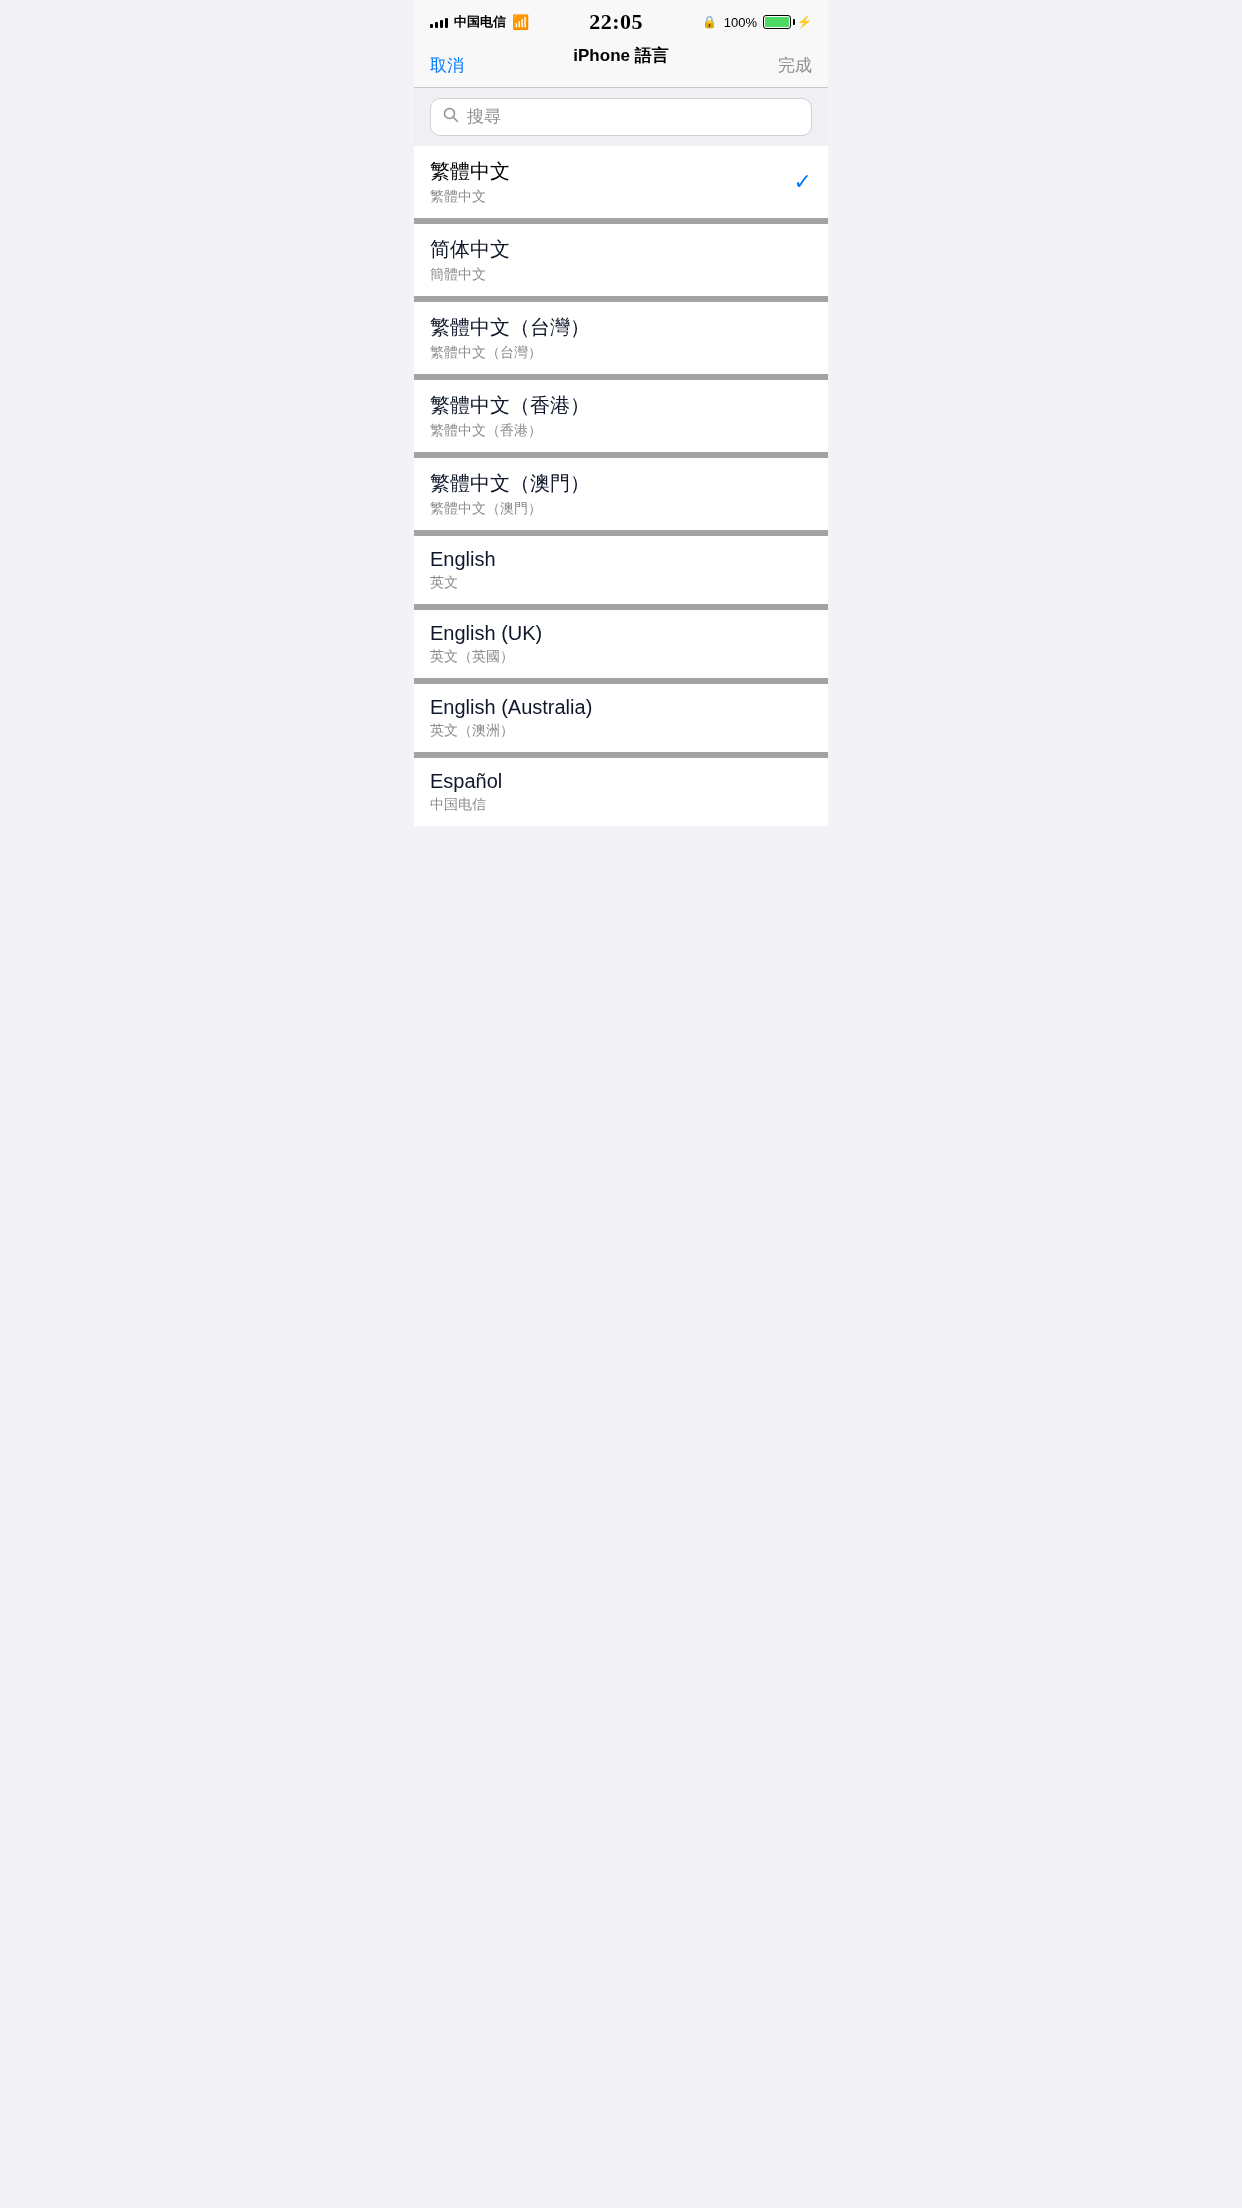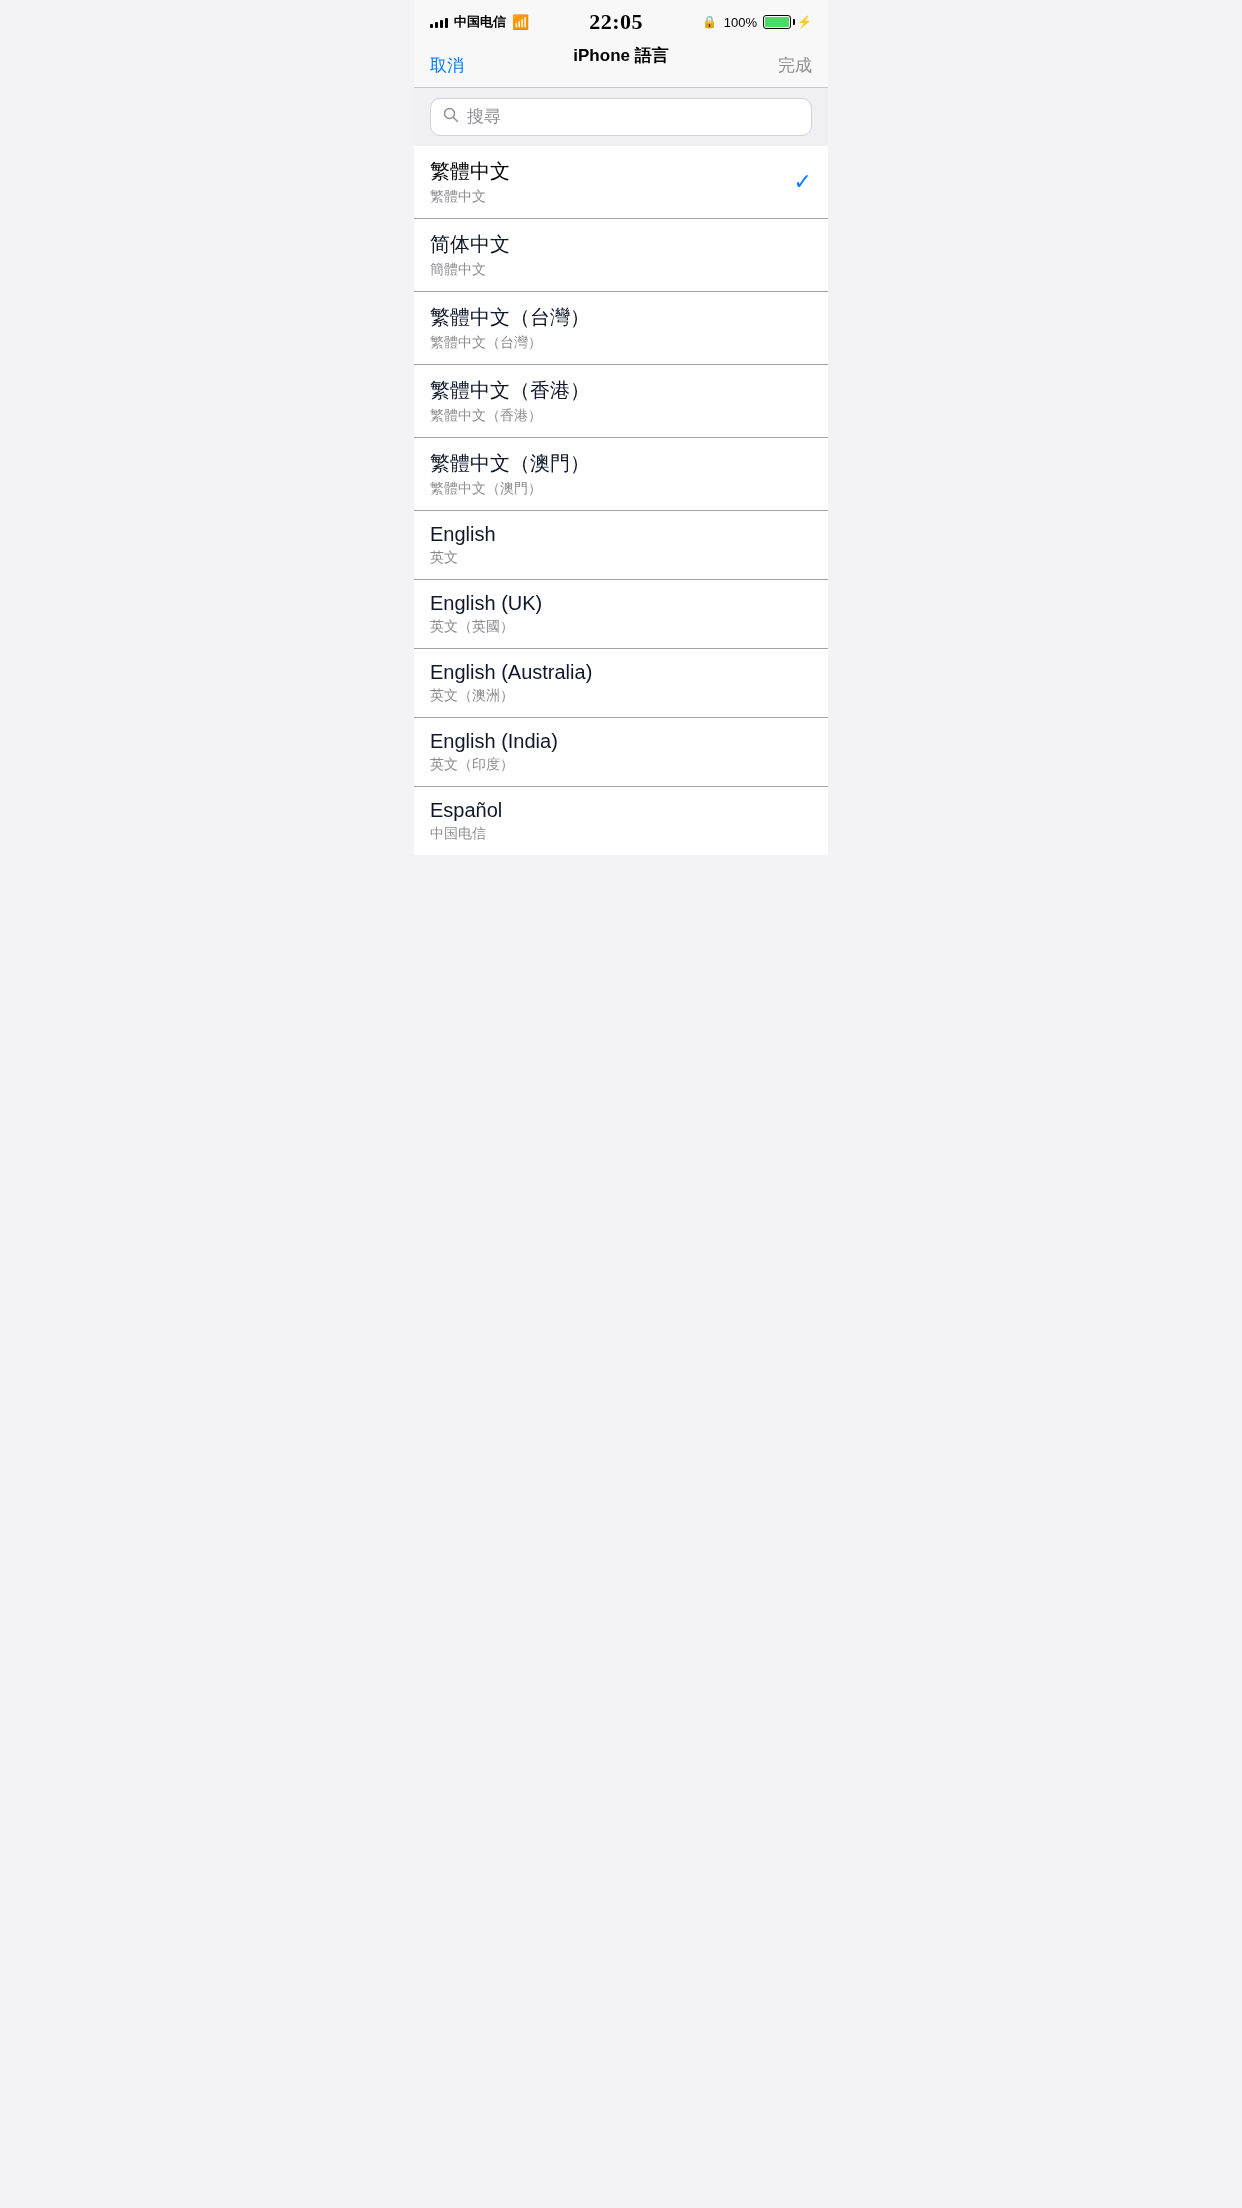--- a/index.html
+++ b/index.html
@@ -179,21 +179,21 @@
     .language-list {
       background: #fff;
       margin-top: 0;
     }
 
     .language-item {
       display: flex;
       align-items: center;
       justify-content: space-between;
       padding: 12px 16px;
-      border-bottom: 1px solid #a3a3a3;
+      border-bottom: 6px solid #a3a3a3;
       cursor: pointer;
       min-height: 60px;
     }
 
     .language-item:last-child {
       border-bottom: none;
     }
 
     .language-item-text {
       display: flex;
@@ -313,23 +313,17 @@
       </div>
     </div>
     <div class="language-item">
       <div class="language-item-text">
         <span class="language-name">English (Australia)</span>
         <span class="language-subtitle">英文（澳洲）</span>
       </div>
     </div>
     <div class="language-item">
       <div class="language-item-text">
-        <span class="language-name">English (India)</span>
-        <span class="language-subtitle">英文（印度）</span>
-      </div>
-    </div>
-    <div class="language-item">
-      <div class="language-item-text">
         <span class="language-name">Español</span>
         <span class="language-subtitle">中国电信</span>
       </div>
     </div>
   </div>
 
 </body></html>

